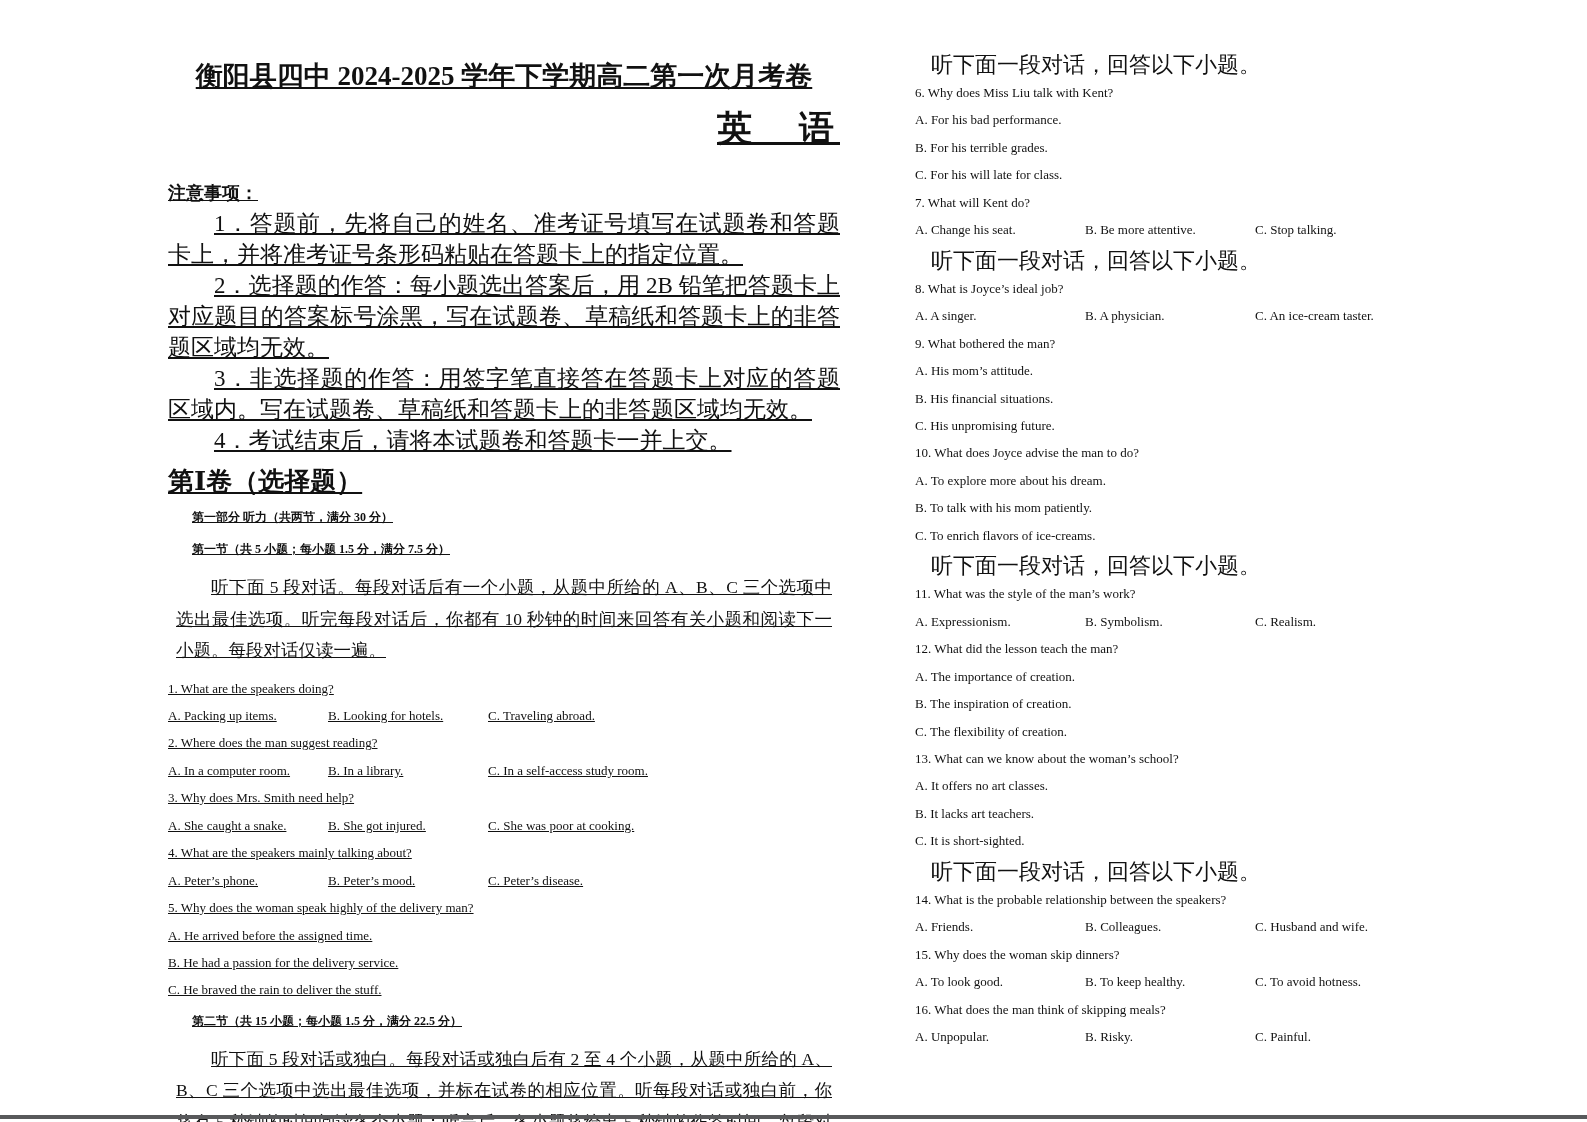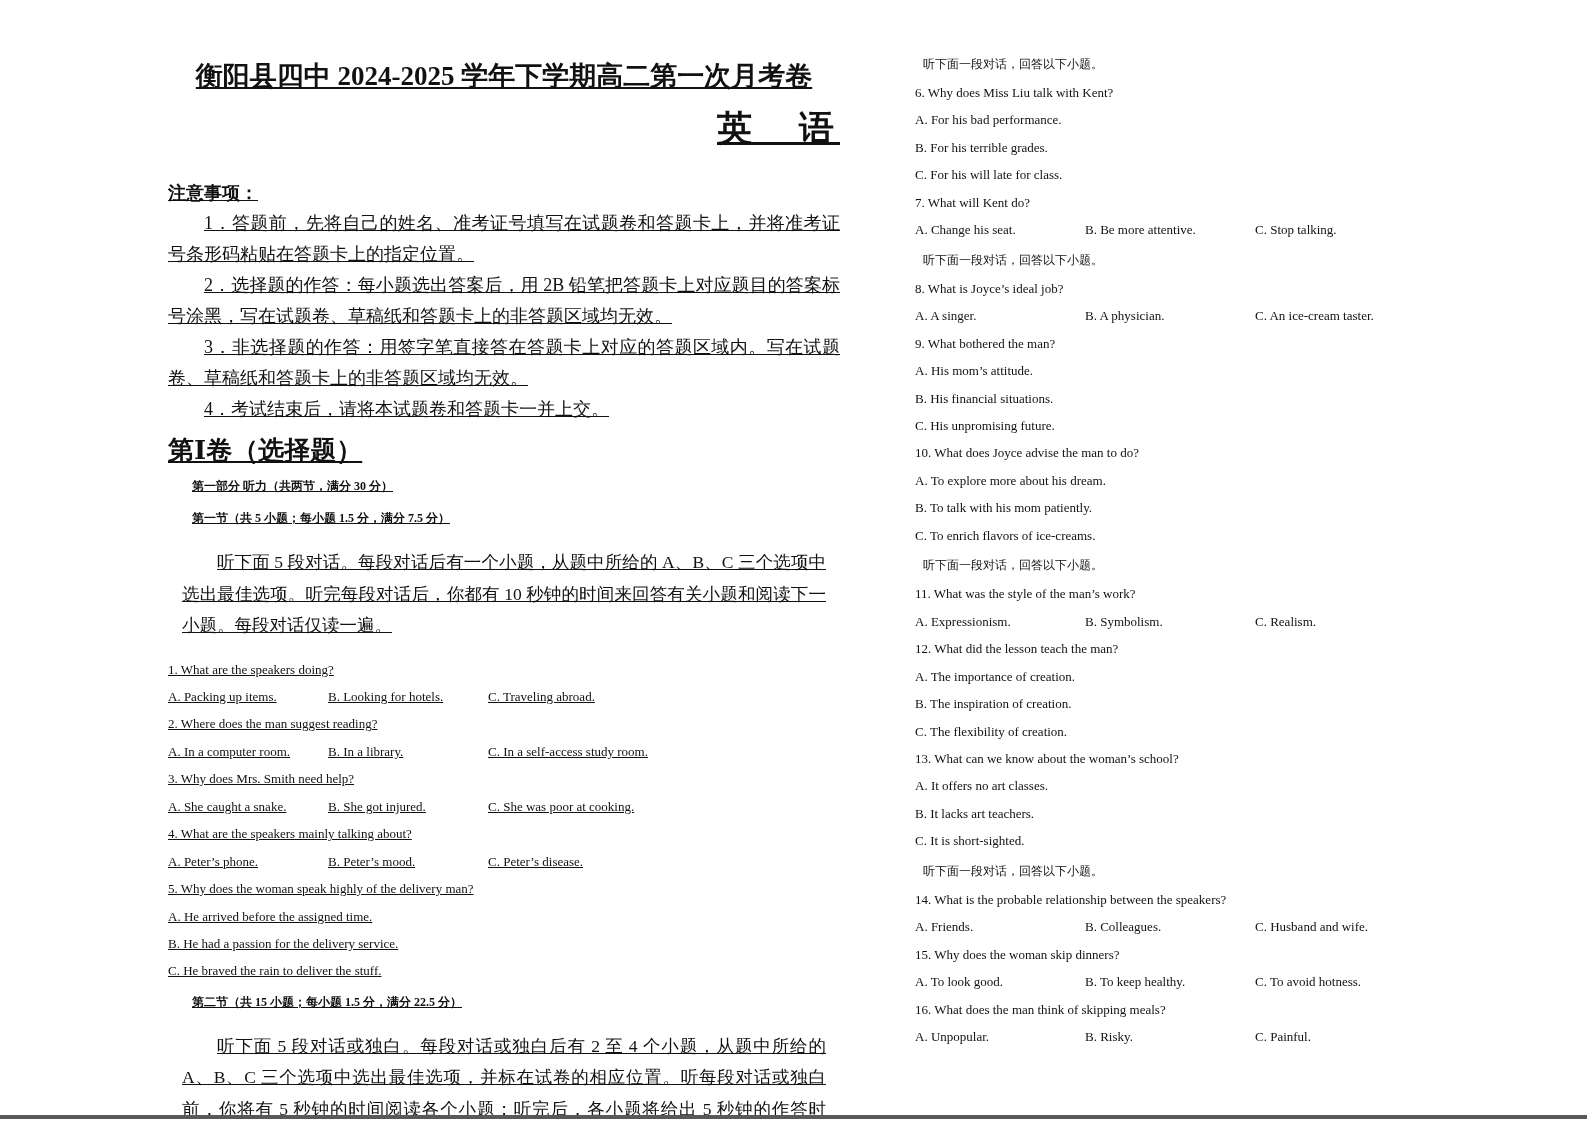--- a/index.html
+++ b/index.html
@@ -45,41 +45,41 @@
     letter-spacing: 6px;
   }
   .notice-head {
     margin: 0;
     font-size: 18px;
     line-height: 30px;
     font-weight: bold;
   }
   .notice-item {
     margin: 0;
-    font-size: 18px;
+    font-size: 23px;
     line-height: 31px;
     text-indent: 2em;
     text-align: justify;
   }
   .volume-title {
     margin: 8px 0 0 0;
     font-size: 26px;
     line-height: 36px;
     font-weight: bold;
     text-align: left;
   }
   .sec-head {
     margin: 3px 0 0 0;
     font-size: 12px;
     line-height: 29px;
     font-weight: bold;
     text-indent: 2em;
   }
   .intro {
-    margin: 14px;
+    margin: 8px;
     font-size: 17.5px;
     line-height: 31.5px;
     text-indent: 2em;
     text-align: justify;
   }
   .qline {
     margin: 0;
     font-size: 13px;
     line-height: 27.45px;
     white-space: nowrap;
@@ -90,22 +90,22 @@
     font-size: 13px;
     line-height: 27.45px;
   }
   .col-right .optrow {
     grid-template-columns: 170px 170px 1fr;
   }
   .opt {
     white-space: nowrap;
   }
   .leadin {
-    margin: 2px 0 0 8px;
-    font-size: 12px;
+    margin: 2px 0 0 16px;
+    font-size: 22px;
     line-height: 29px;
   }
   .bottom-bar {
     position: absolute;
     left: 0;
     right: 0;
     bottom: 3px;
     height: 4px;
     background: #58595b;
   }

